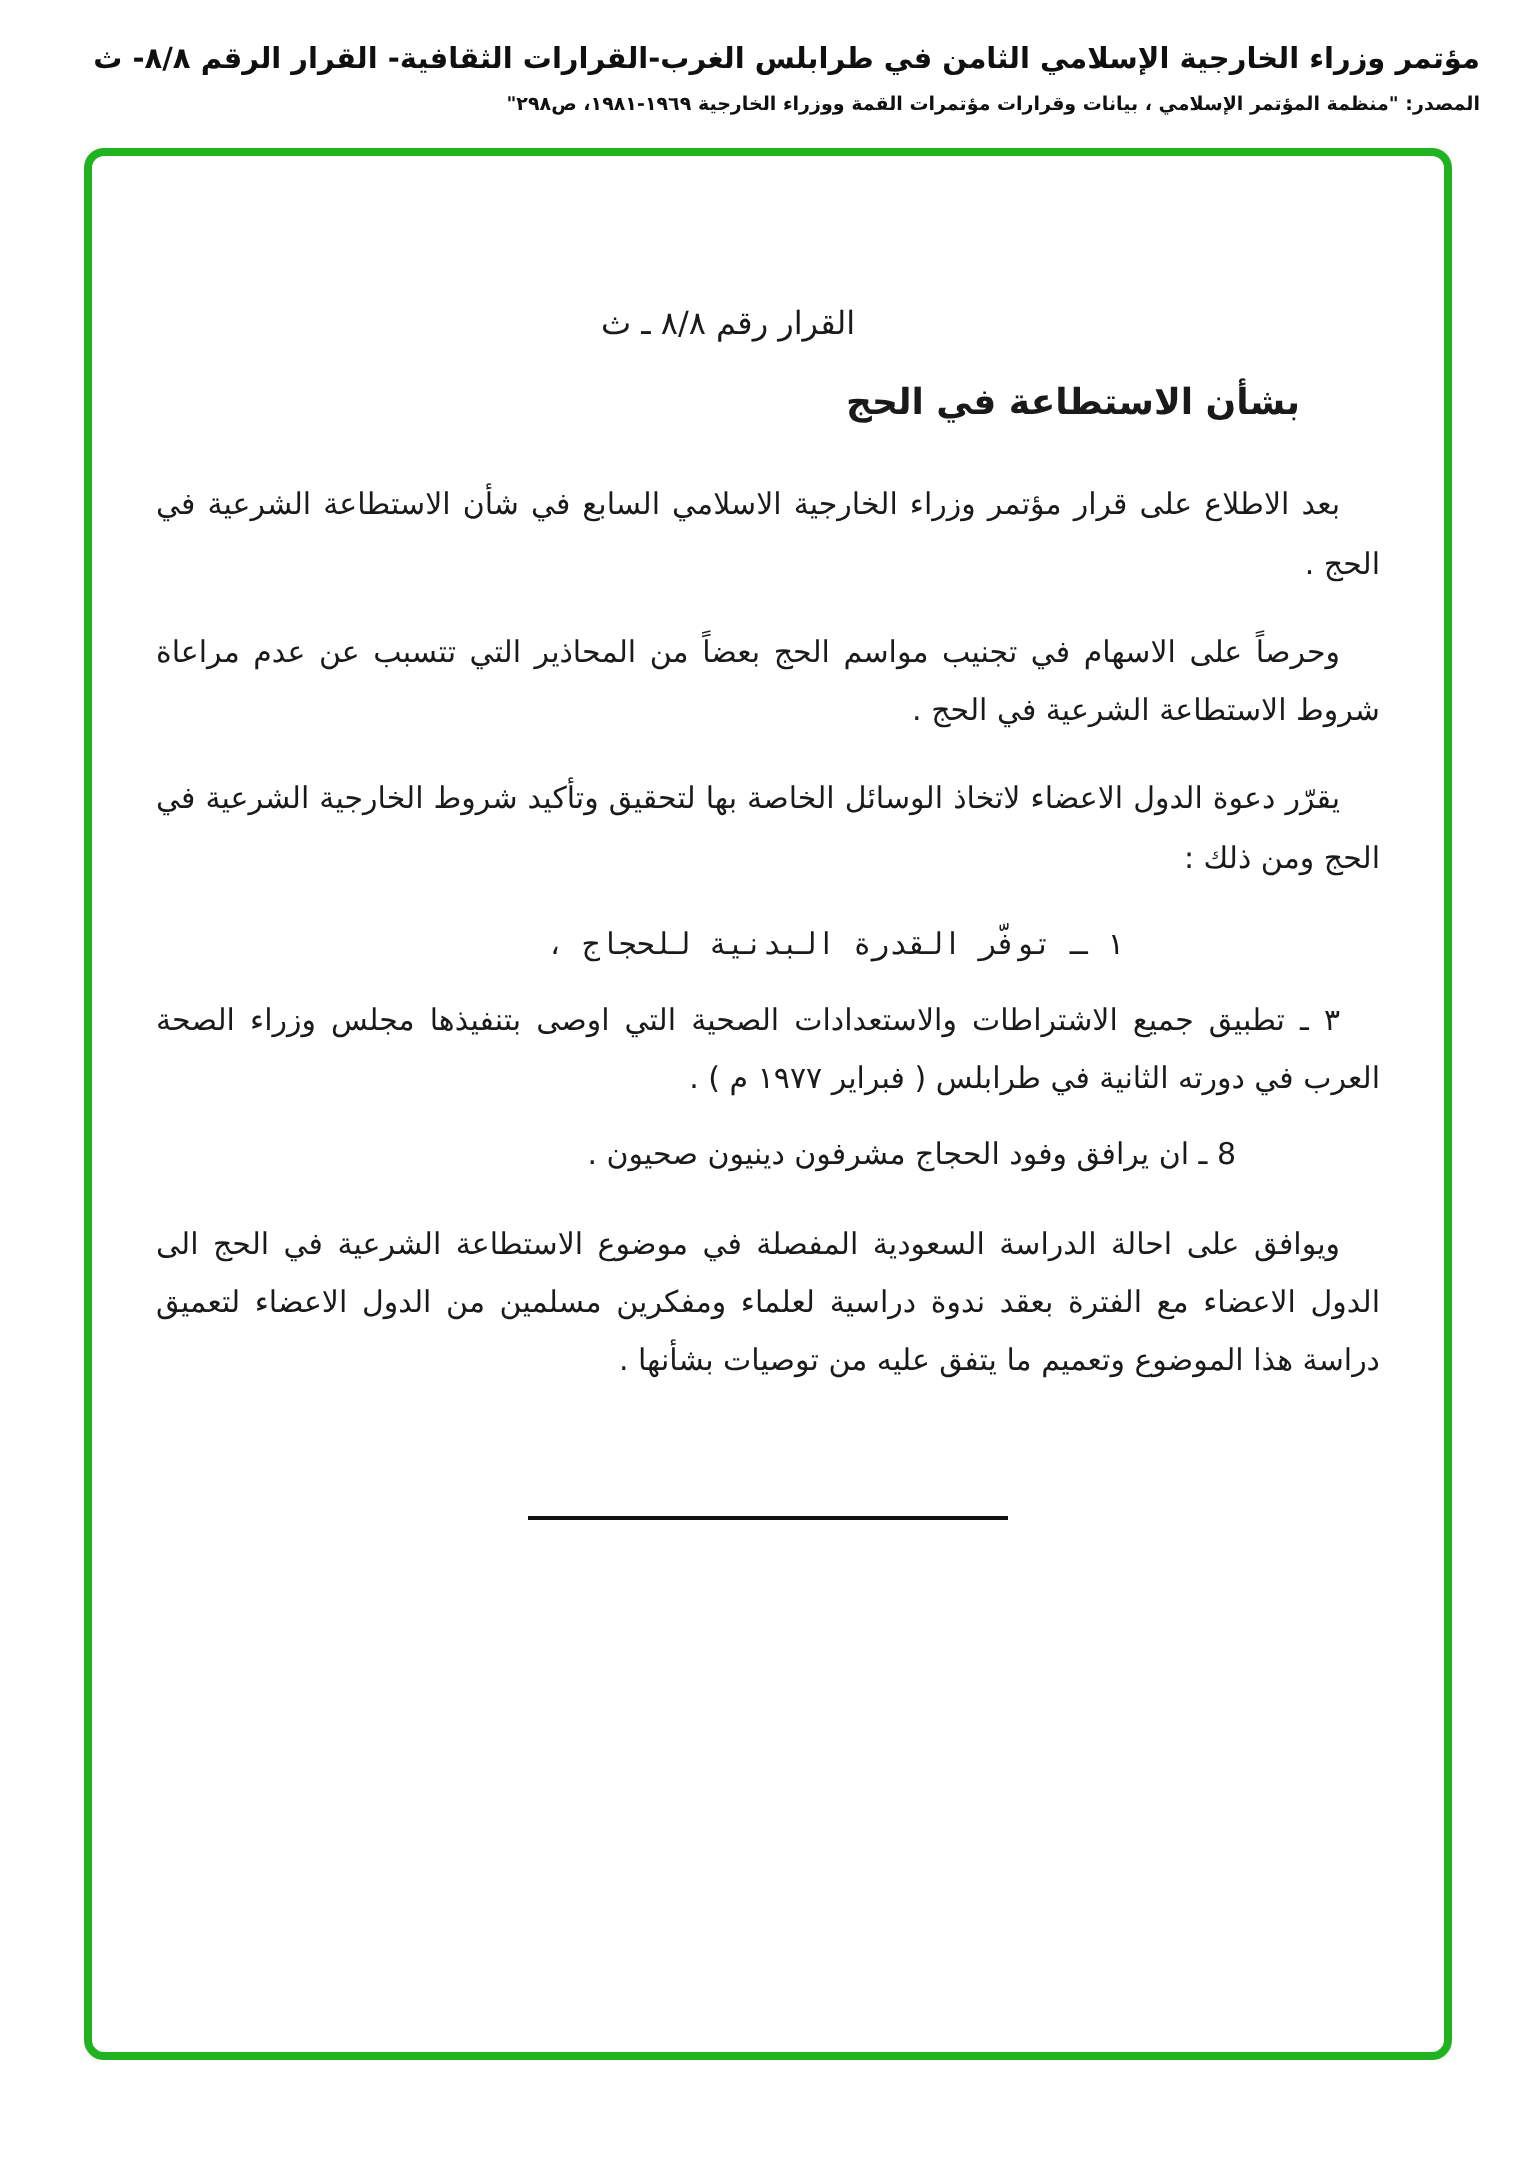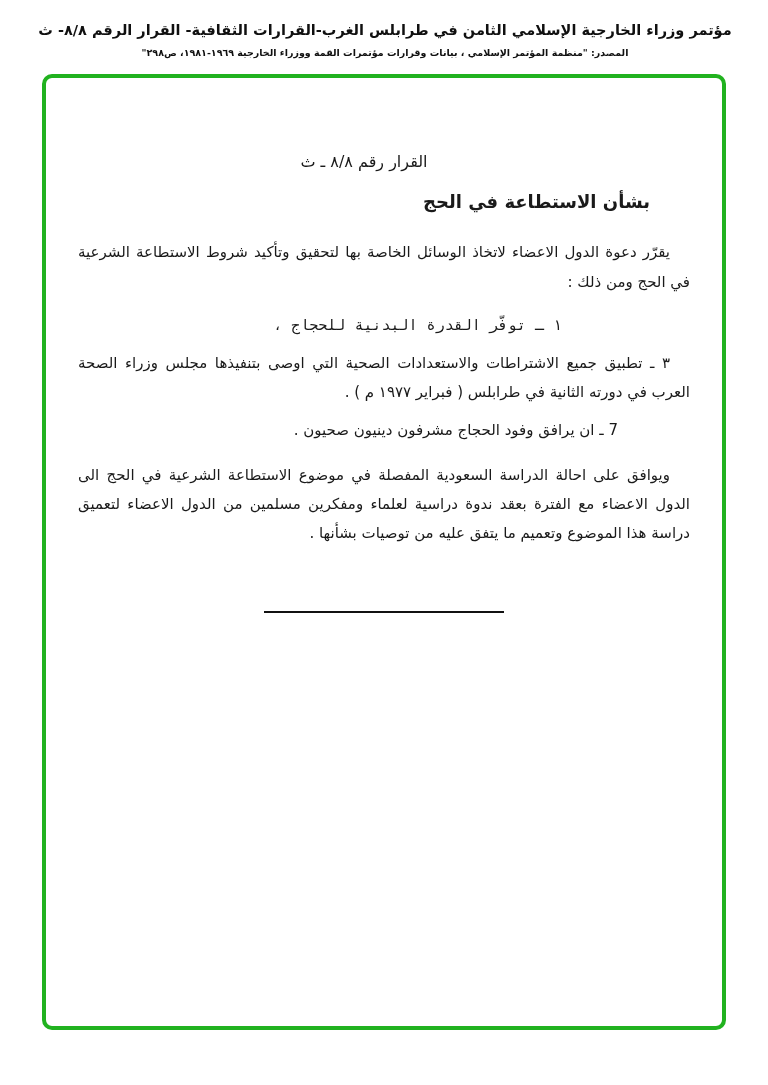--- a/index.html
+++ b/index.html
@@ -8,21 +8,21 @@
     background: #ffffff;
     width: 768px;
     height: 1085px;
     overflow: hidden;
     font-family: "DejaVu Sans", sans-serif;
     direction: rtl;
     color: #1a1a1a;
   }
   .page-header {
     padding: 20px 28px 0 30px;
-    text-align: center;
+    text-align: right;
   }
   .hdr-title {
     font-weight: bold;
     font-size: 14.5px;
     line-height: 1.4;
     color: #101010;
   }
   .hdr-source {
     font-weight: bold;
     font-size: 9.5px;
@@ -92,28 +92,30 @@
     <div class="hdr-source">المصدر: "منظمة المؤتمر الإسلامي ، بيانات وقرارات مؤتمرات القمة ووزراء الخارجية ١٩٦٩-١٩٨١، ص٢٩٨"</div>
   </header>
 
   <div class="frame" style="border-color: rgb(33, 178, 31);">
 
     <div class="doc-title">القرار رقم ٨/٨ ـ ث</div>
 
     <div class="doc-subject">بشأن الاستطاعة في الحج</div>
 
 
+    <p class="para">بعد الاطلاع على قرار مؤتمر وزراء الخارجية الاسلامي السابع في شأن الاستطاعة الشرعية في الحج .</p>
 
+    <p class="para">وحرصاً على الاسهام في تجنيب مواسم الحج بعضاً من المحاذير التي تتسبب عن عدم مراعاة شروط الاستطاعة الشرعية في الحج .</p>
 
-    <p class="para">يقرّر دعوة الدول الاعضاء لاتخاذ الوسائل الخاصة بها لتحقيق وتأكيد شروط الاستطاعة الشرعية في الحج ومن ذلك :</p>
+    <p class="para">يقرّر دعوة الدول الاعضاء لاتخاذ الوسائل الخاصة بها لتحقيق وتأكيد شروط الخارجية الشرعية في الحج ومن ذلك :</p>
 
     <div class="list">
       <p class="item indent-lg">١ ـ توفّر القدرة البدنية للحجاج ،</p>
       <p class="item indent-sm">٣ ـ تطبيق جميع الاشتراطات والاستعدادات الصحية التي اوصى بتنفيذها مجلس وزراء الصحة العرب في دورته الثانية في طرابلس ( فبراير ١٩٧٧ م ) .</p>
-      <p class="item indent-md">7 ـ ان يرافق وفود الحجاج مشرفون دينيون صحيون .</p>
+      <p class="item indent-md">8 ـ ان يرافق وفود الحجاج مشرفون دينيون صحيون .</p>
     </div>
 
     <p class="para closing">ويوافق على احالة الدراسة السعودية المفصلة في موضوع الاستطاعة الشرعية في الحج الى الدول الاعضاء مع الفترة بعقد ندوة دراسية لعلماء ومفكرين مسلمين من الدول الاعضاء لتعميق دراسة هذا الموضوع وتعميم ما يتفق عليه من توصيات بشأنها .</p>
 
     <div class="divider"></div>
 
   </div>
 
 </div>
 

